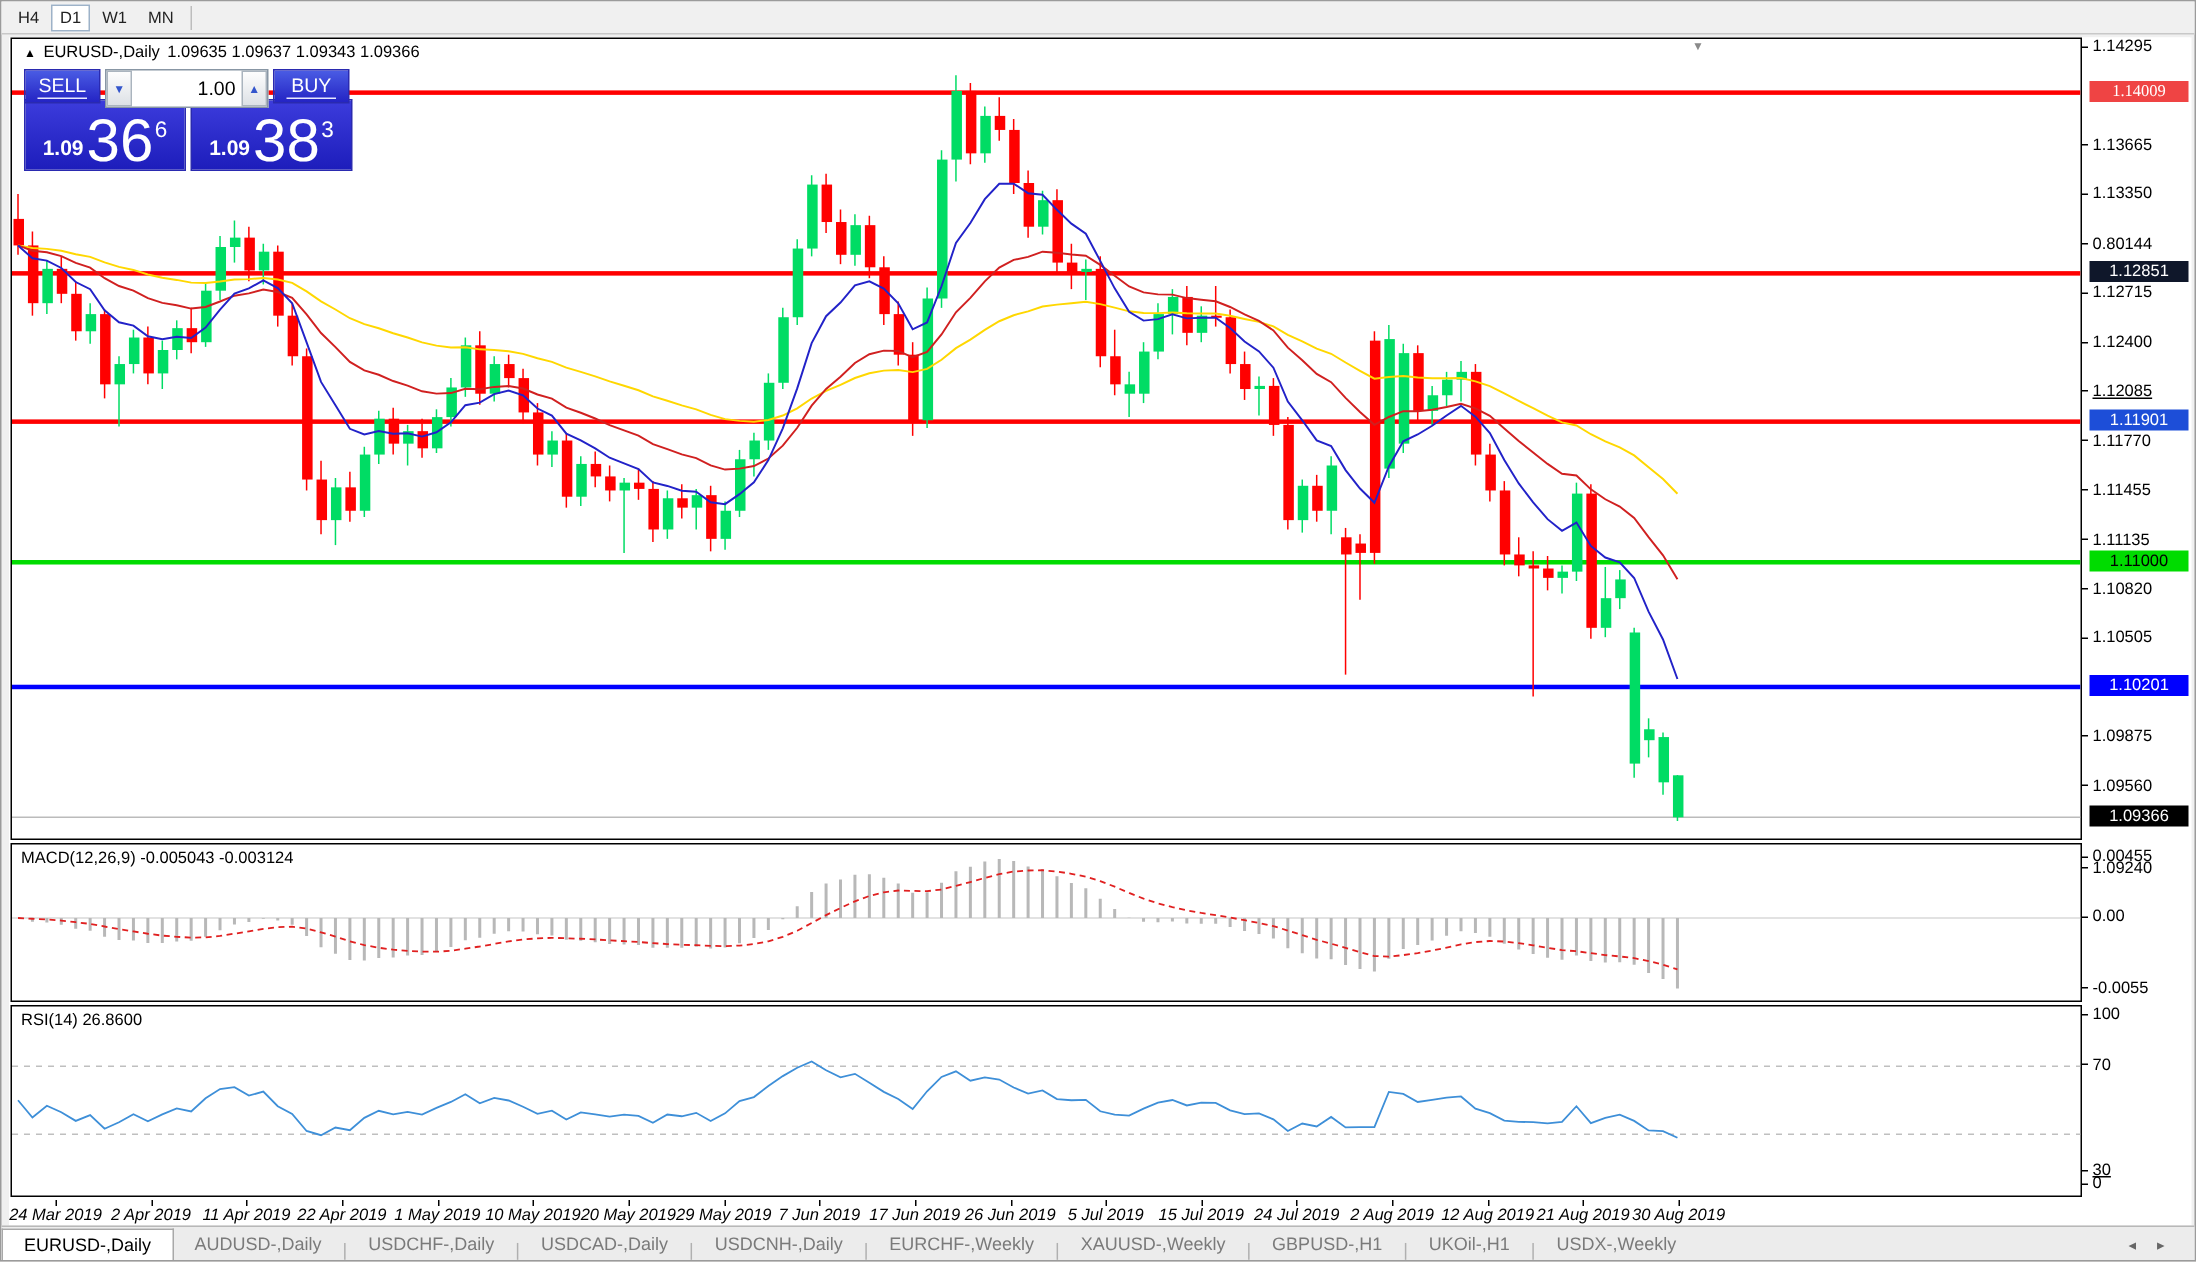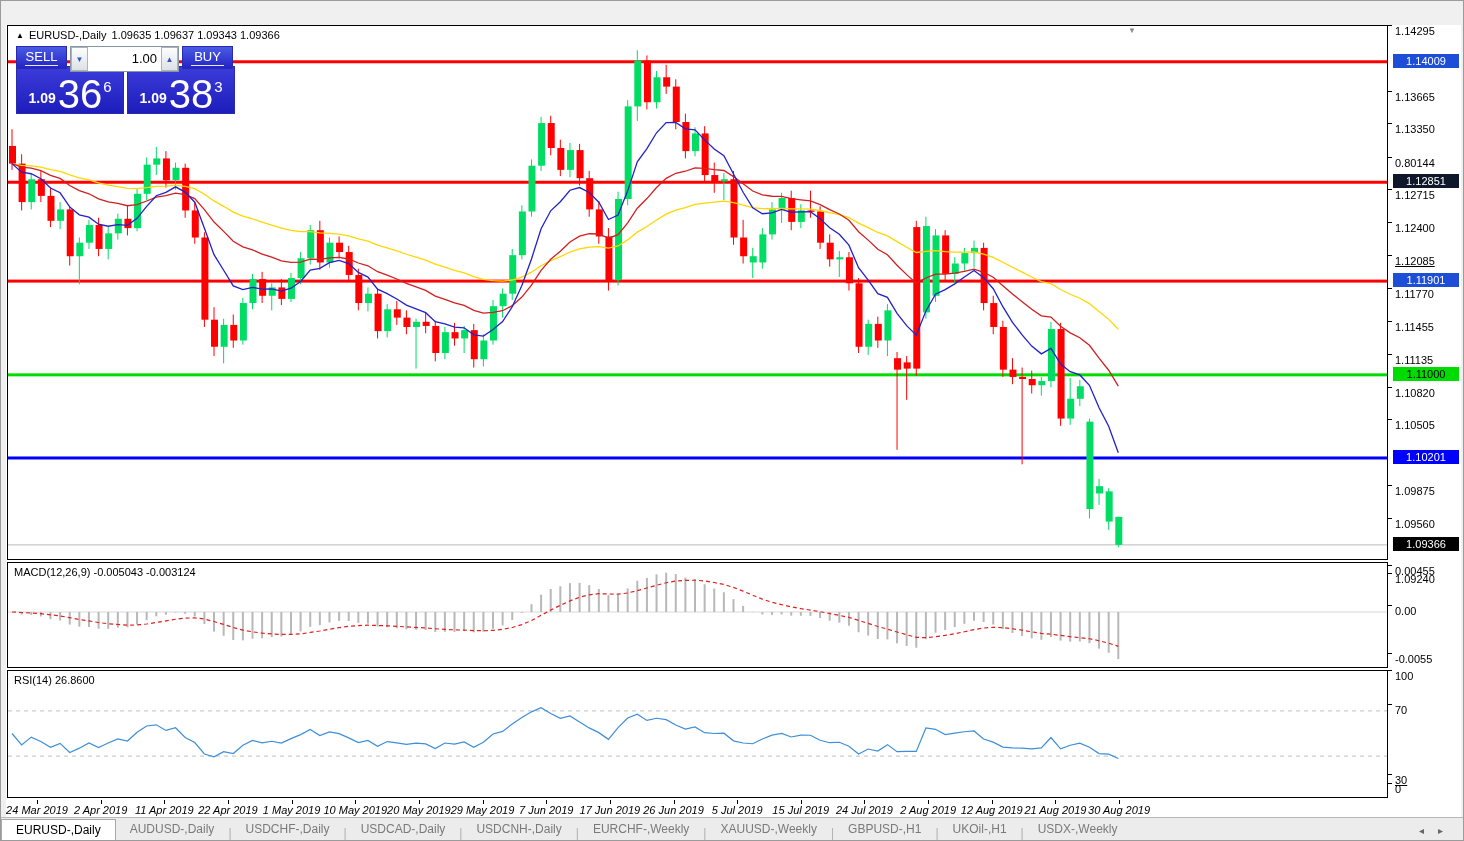--- a/index.html
+++ b/index.html
@@ -18,21 +18,21 @@
   
   .chart-area { position:absolute; left:5px; top:24px; width:1455px; height:793px; background:#FFFFFF; }
   .pane { position:absolute; left:1px; background:#FFFFFF; border:1px solid #000; }
   .pane-price { top:0;   width:1381px; height:535px; }
   .pane-macd  { top:537px; width:1381px; height:106px; }
   .pane-rsi   { top:645px; width:1381px; height:128px; }
   .pane svg { position:absolute; left:0; top:0; }
 
   .axis-col { position:absolute; left:1382px; top:0; width:72px; height:773px; background:#FFF; }
   .tick { position:absolute; left:0; width:100%; height:12px; font-size:11px; color:#000;
-    display:flex; }
+    display:flex; align-items:center; }
   .tick .dash { width:4px; height:1px; background:#000; margin-right:3px; }
   .badge { position:absolute; left:5px; width:66px; height:14px; font-size:11px; color:#FFF;
     display:flex; align-items:center; justify-content:center; line-height:14px; }
 
   .chart-title { position:absolute; left:8px; top:3px; font-size:11px; color:#000;
     display:flex; align-items:center; gap:5px; }
   .chart-title .tri { font-size:8px; }
   .shift-marker { position:absolute; left:1120px; top:0px; font-size:8px; color:#8A8A8A; }
 
   .ind-label { position:absolute; left:6px; top:3px; font-size:11px; color:#000; }
@@ -66,20 +66,29 @@
   .tab { height:21px; padding:3px 14px 0 14px; font-size:12px; color:#7A7A7A; white-space:nowrap; }
   .tab.active { background:#FFFFFF; color:#000; border:1px solid #A8A8A8; border-bottom:none; }
   .tab-sep { color:#B0B0B0; padding-top:3px; font-size:12px; }
   .tab-scroll { position:absolute; right:6px; bottom:4px; font-size:10px; color:#666; letter-spacing:14px; }
 </style>
 </head>
 <body>
 
 <div class="win">
 
+  <div class="tf-bar">
+    <span id="tf-buttons" style="display: flex;">
+        <div class="tf-btn">H4</div>
+        <div class="tf-btn active">D1</div>
+        <div class="tf-btn">W1</div>
+        <div class="tf-btn">MN</div>
+      </span>
+    <span class="tf-sep"></span>
+  </div>
 
   <div class="chart-area">
 
     <div class="pane pane-price">
       <svg id="svg-price" width="1379" height="533">
           <rect x="0" y="34.25829999999857" width="1379" height="3" fill="#FF0000"></rect>
           <rect x="0" y="154.74820000000008" width="1379" height="3" fill="#FF0000"></rect>
           <rect x="0" y="253.59569999999843" width="1379" height="3" fill="#FF0000"></rect>
           <rect x="0" y="347.34474999999804" width="1379" height="3" fill="#00DC00"></rect>
           <rect x="0" y="430.48069999999973" width="1379" height="3" fill="#0000FF"></rect>
@@ -539,21 +548,21 @@
           <span>1.09875</span>
         </div>
         <div class="tick" style="top: 492.677px;">
           <i class="dash"></i>
           <span>1.09560</span>
         </div>
         <div class="tick" style="top: 525.973px; margin-top: 22px;">
           <i class="dash"></i>
           <span>1.09240</span>
         </div>
-        <div class="badge" style="top: 28.7583px; background: #1d4ed8; color: rgb(255, 255, 255);">1.14009</div>
+        <div class="badge" style="top: 28.7583px; background: #ef4444; color: rgb(255, 255, 255); font-family: Liberation Serif, serif;">1.14009</div>
         <div class="badge" style="top: 149.248px; background: #0f172a; color: rgb(255, 255, 255);">1.12851</div>
         <div class="badge" style="top: 248.096px; background: #1d4ed8; color: rgb(255, 255, 255);">1.11901</div>
         <div class="badge" style="top: 341.845px; background: rgb(0, 220, 0); color: rgb(0, 0, 0);">1.11000</div>
         <div class="badge" style="top: 424.981px; background: rgb(0, 0, 255); color: rgb(255, 255, 255);">1.10201</div>
         <div class="badge" style="top: 511.862px; background: rgb(0, 0, 0); color: rgb(255, 255, 255);">1.09366</div>
         <div class="tick" style="top: 540.415px;">
           <i class="dash"></i>
           <span>0.00455</span>
         </div>
         <div class="tick" style="top: 580px;">

